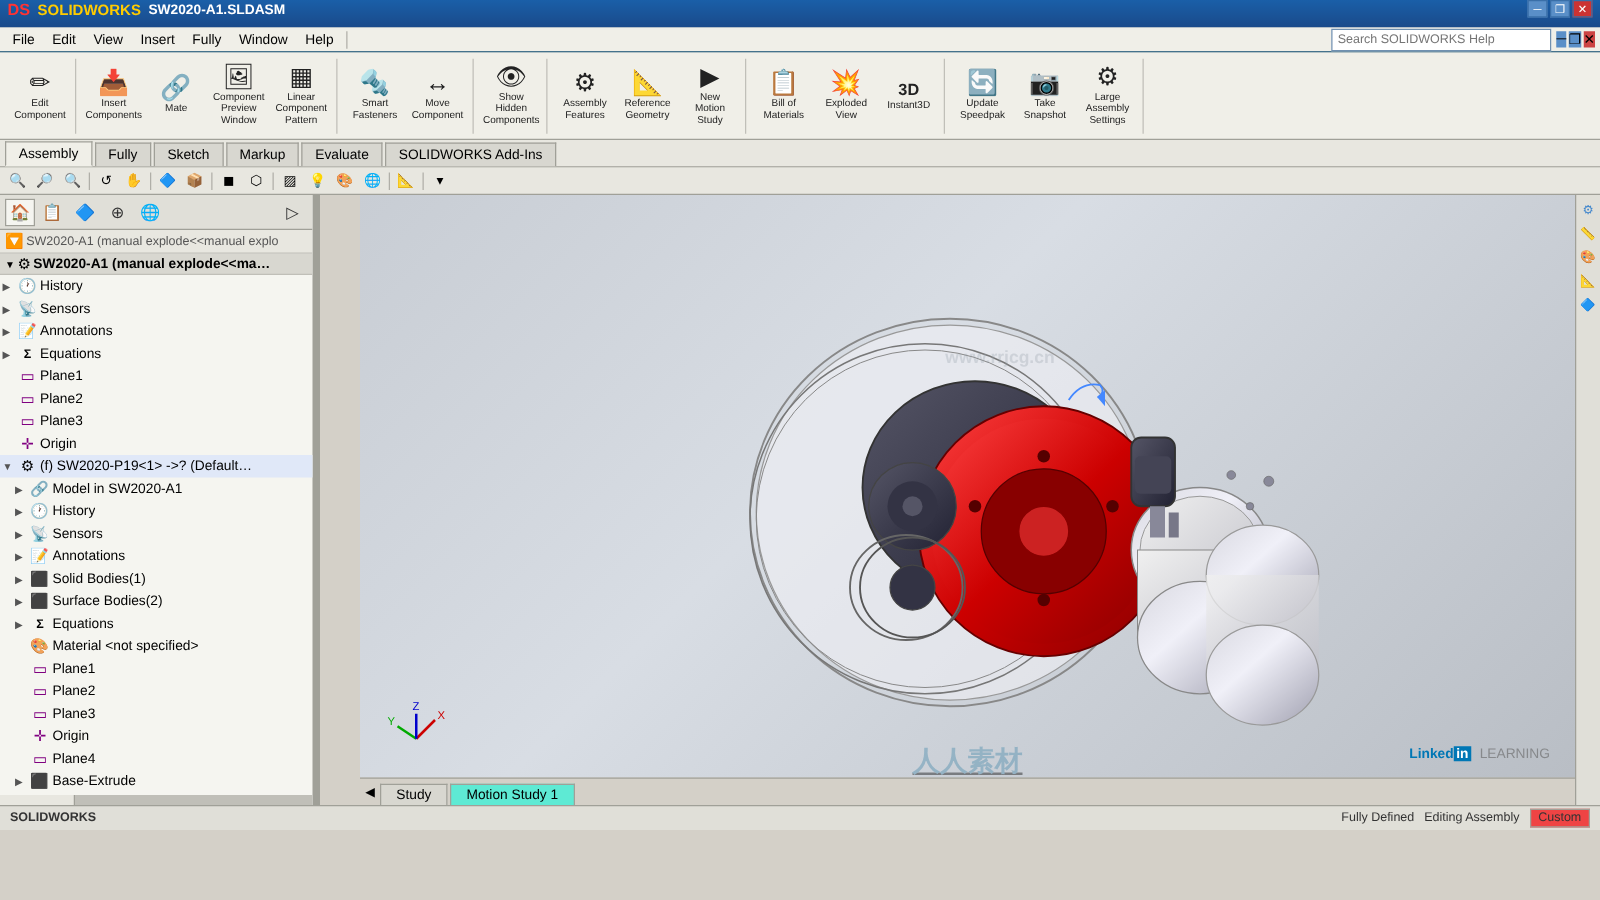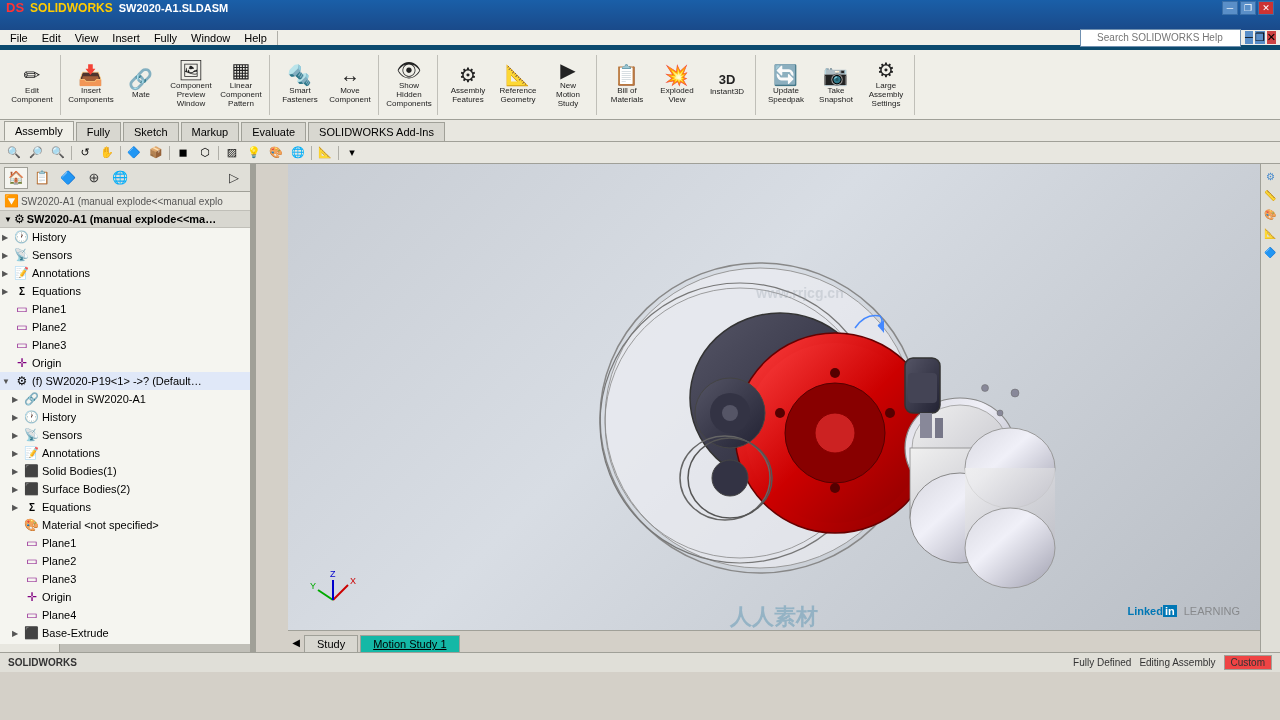--- a/index.html
+++ b/index.html
@@ -3,38 +3,38 @@
   <meta charset="utf-8">
   <style>
     * { margin: 0; padding: 0; box-sizing: border-box; }
     body { width: 1280px; height: 720px; overflow: hidden; font-family: 'Segoe UI', Arial, sans-serif; font-size: 11px; background: #d4d0c8; }
 
     
     #title-bar {
       height: 22px;
       background: linear-gradient(to bottom, #1a5fa8, #1a4a8a);
       display: flex;
-      align-items: flex-end;
+      align-items: flex-start;
       justify-content: space-between;
-      padding: 15px 6px;
+      padding: 0 6px;
       color: white;
     }
     #title-bar .title-left { display: flex; align-items: center; gap: 6px; }
     #title-bar .title-text { font-size: 11px; font-weight: bold; }
     #title-bar .win-controls { display: flex; gap: 2px; }
     #title-bar .win-btn { width: 16px; height: 14px; background: #5a8fc8; border: 1px solid #3a6fa8; display: flex; align-items: center; justify-content: center; font-size: 9px; color: white; cursor: pointer; }
 
     
     #menu-bar {
       height: 20px;
       background: #f0efe8;
       display: flex;
       align-items: center;
       padding: 0 4px;
-      border-bottom: 5px solid #0c4a6e;
+      border-bottom: 1px solid #0c4a6e;
       gap: 2px;
     }
     .menu-item { padding: 1px 6px; font-size: 11px; cursor: pointer; color: #000; }
     .menu-sep { width: 1px; height: 14px; background: #b0afa8; margin: 0 2px; }
 
     
     #toolbar-area {
       height: 70px;
       background: #f0efe8;
       border-bottom: 1px solid #a0a098;
@@ -201,22 +201,21 @@
     .bottom-tab {
       padding: 2px 12px;
       font-size: 11px;
       cursor: pointer;
       border: 1px solid #a0a098;
       border-bottom: none;
       background: #d8d7d0;
       margin-right: 2px;
     }
     .bottom-tab.active {
-      background: #14b8a6;
-      text-decoration: underline;
+      background: #5eead4;
     }
 
     
     #status-bar {
       height: 20px;
       background: #e0dfd8;
       border-top: 1px solid #a0a098;
       display: flex;
       align-items: center;
       padding: 0 8px;
@@ -265,21 +264,21 @@
 <div id="menu-bar">
   <div class="menu-item">File</div>
   <div class="menu-item">Edit</div>
   <div class="menu-item">View</div>
   <div class="menu-item">Insert</div>
   <div class="menu-item">Fully</div>
   <div class="menu-item">Window</div>
   <div class="menu-item">Help</div>
   <div class="menu-sep"></div>
   <div style="display:flex; align-items:center; gap:4px; margin-left:auto;">
-    <input type="text" id="search-box" style="width: 161px; height: 18px; font-size: 10px; border: 1px solid rgb(112, 144, 176); padding: 0px 16px;" placeholder="Search SOLIDWORKS Help">
+    <input type="text" id="search-box" style="width: 176px; height: 18px; font-size: 10px; border: 1px solid rgb(112, 144, 176); padding: 0px 4px;" placeholder="Search SOLIDWORKS Help">
     <div style="display:flex; gap:2px;">
       <div class="win-btn" style="background:#5a8fc8;">─</div>
       <div class="win-btn" style="background:#5a8fc8;">❐</div>
       <div class="win-btn" style="background:#cc4444;">✕</div>
     </div>
   </div>
 </div>
 
 <div id="toolbar-area">
 
@@ -648,21 +647,21 @@
         <line x1="25" y1="35" x2="25" y2="15" stroke="#0000cc" stroke-width="2"></line>
         <text x="22" y="12" font-size="9" fill="#0000cc" font-family="Arial">Z</text>
       </svg>
     </div>
 
     <div style="position:absolute; bottom:35px; right:20px; font-size:11px; color:rgba(100,100,100,0.6);">
       <span style="color:#0077b5; font-weight:bold;">Linked</span><span style="color:#0077b5; font-weight:bold; background:#0077b5; color:white; padding:0 2px;">in</span>
       <span style="margin-left:4px;">LEARNING</span>
     </div>
 
-    <div style="position:absolute; bottom:20px; left:50%; transform:translateX(-50%); opacity:0.4; text-align:center;">
+    <div style="position:absolute; bottom:20px; left:50%; transform:translateX(-50%); opacity:0.4; text-align:center;text-decoration:underline;">
       <div style="font-size:22px; color:#4488aa; font-weight:bold;">人人素材</div>
     </div>
 
     <div style="position:absolute; bottom:0; left:0; right:0; height:22px; background:#d4d0c8; border-top:1px solid #a0a098; display:flex; align-items:flex-end;">
 
       <div style="width:16px; height:20px; display:flex; align-items:center; justify-content:center; cursor:pointer; font-size:10px;">◀</div>
       <div class="bottom-tab">Study</div>
       <div class="bottom-tab active">Motion Study 1</div>
     </div>
 

